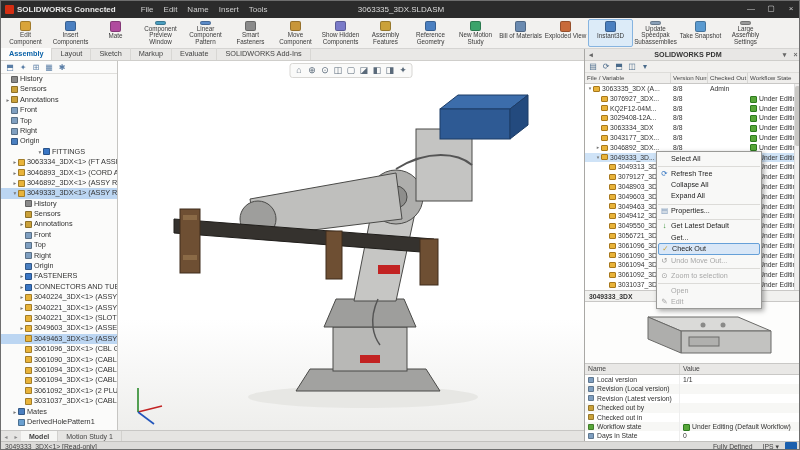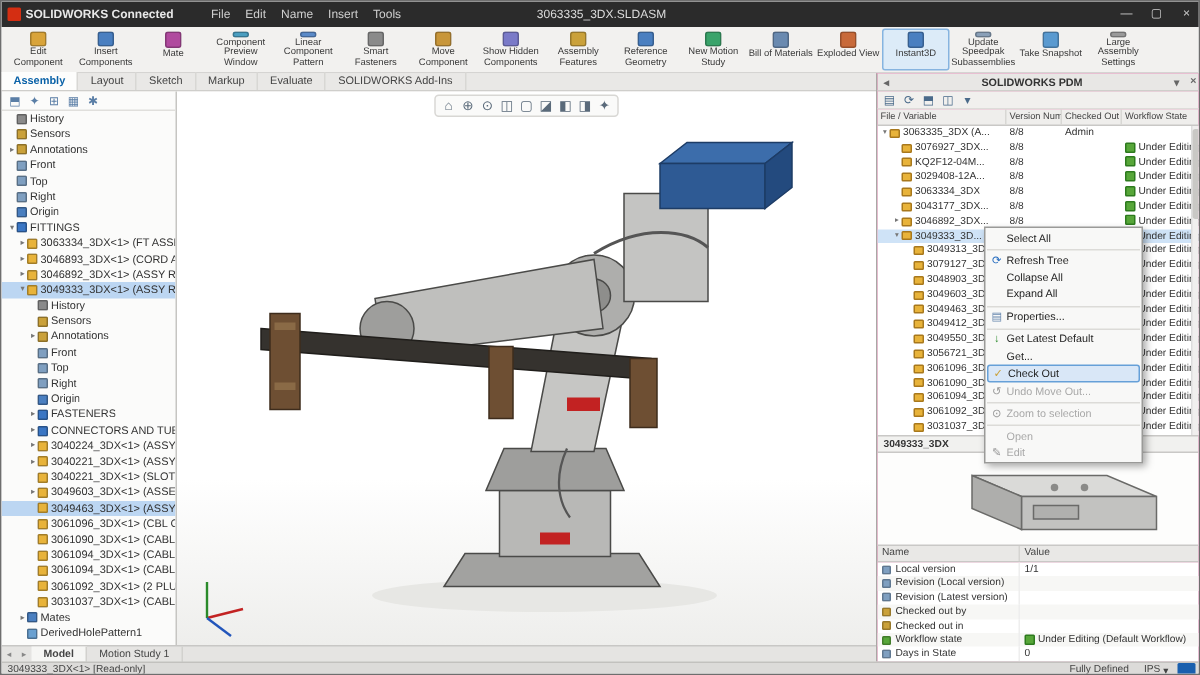--- a/index.html
+++ b/index.html
@@ -47,21 +47,21 @@
   
   .viewport{position:absolute;left:117px;top:60px;width:466px;height:369px;
             background:linear-gradient(#ffffff 70%,#eeeeec);overflow:hidden}
   .headsup{position:absolute;left:50%;top:2px;transform:translateX(-50%);display:flex;
            background:rgba(250,250,249,.95);border:1px solid #d8d7d4;border-radius:3px;padding:0 2px}
   .hico{width:13px;height:13px;font-size:9px;line-height:13px;text-align:center;color:#5a6a7a}
   .robot{position:absolute;left:10px;top:8px}
   .triad{position:absolute;left:6px;bottom:4px}
 
   
-  .pdm{position:absolute;left:583px;top:48px;width:217px;height:392px;background:#ec4899;
+  .pdm{position:absolute;left:583px;top:48px;width:217px;height:392px;background:#fde047;
        border-left:1px solid #a9a8a5;display:flex;flex-direction:column;font-size:6.8px}
   .pdm-head{height:12px;background:#e8e7e5;border-bottom:1px solid #cfcecb;display:flex;
             align-items:center;font-size:7.2px;font-weight:bold;color:#333}
   .pdm-head .ph-arrow{width:12px;text-align:center;color:#666;font-size:7px}
   .pdm-head .ph-title{flex:1;text-align:center}
   .pdm-head .ph-btn{width:11px;text-align:center;color:#666;font-size:7px}
   .pdm-tools{height:12px;border-bottom:1px solid #dddcd9;display:flex;align-items:center;padding-left:2px;background:#f1f0ee}
   .pico{width:12px;height:11px;font-size:8px;line-height:11px;text-align:center;color:#4a6a8a;margin-right:1px}
   .pdm-cols{height:11px;background:#efeeec;border-bottom:1px solid #c9c8c6;display:flex;font-size:6.2px;color:#444}
   .pcol{padding:1px 2px;border-right:1px solid #d8d7d4;overflow:hidden;white-space:nowrap}
@@ -284,21 +284,21 @@
           <span class="tico" style="background: rgb(127, 159, 192);"></span>
           <span class="tlabel">Right</span>
         </div>
 
         <div class="titem" style="padding-left: 4px;">
           <span class="tarrow"></span>
           <span class="tico" style="background: rgb(74, 127, 192);"></span>
           <span class="tlabel">Origin</span>
         </div>
 
-        <div class="titem" style="padding-left: 4px;">
+        <div class="titem" style="padding-left: 4px; justify-content: center;">
           <span class="tarrow">▾</span>
           <span class="tico" style="background: rgb(58, 118, 196);"></span>
           <span class="tlabel">FITTINGS</span>
         </div>
 
         <div class="titem" style="padding-left: 11px;">
           <span class="tarrow">▸</span>
           <span class="tico" style="background: rgb(232, 179, 58);"></span>
           <span class="tlabel">3063334_3DX&lt;1&gt; (FT ASSEMBLY EQ...</span>
         </div>

